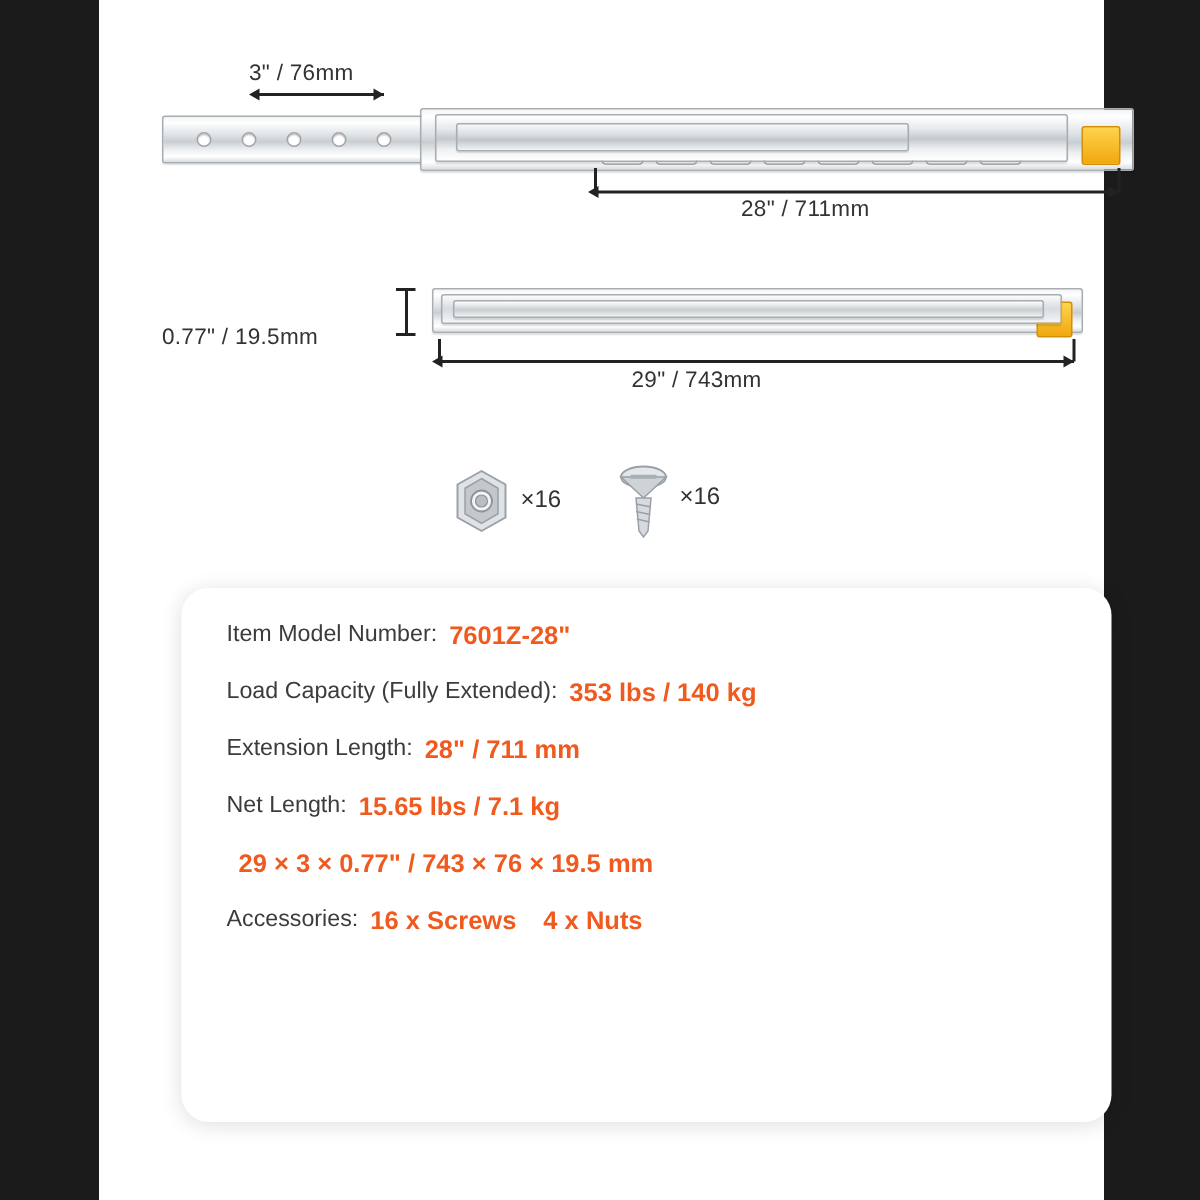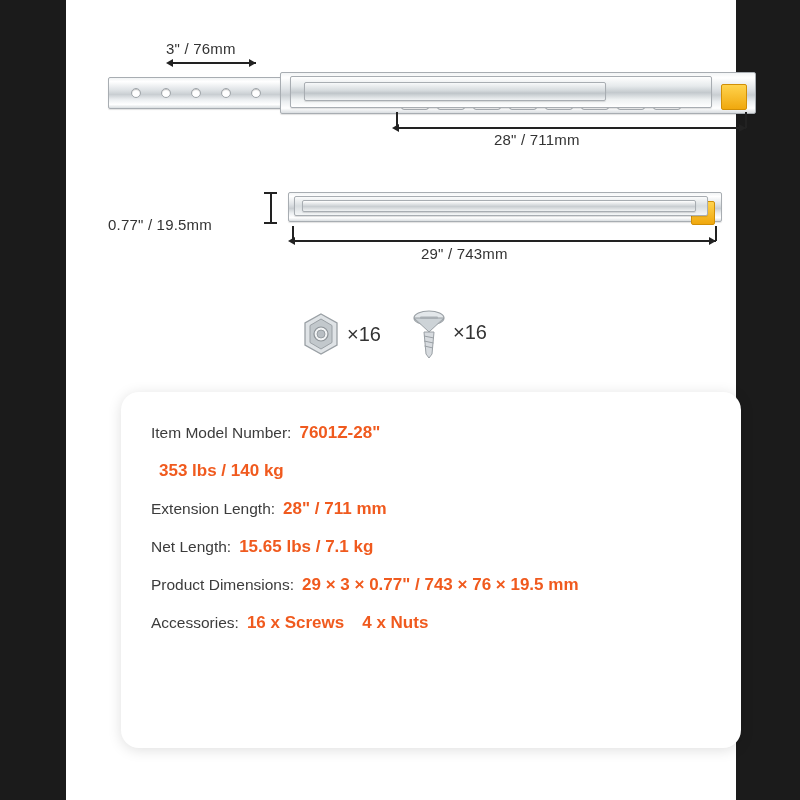--- a/index.html
+++ b/index.html
@@ -163,21 +163,21 @@
     width: 100%;
     height: 70px;
   }
   .hw-item {
     position: absolute;
     display: flex;
     align-items: center;
     gap: 6px;
   }
   .hw-count {
-    font-size: 20px;
+    font-size: 16px;
     color: #333333;
   }
   .nut {
     width: 40px; height: 44px;
     position: relative;
   }
   .screw {
     width: 36px; height: 48px;
     position: relative;
   }
@@ -190,21 +190,21 @@
     width: 620px;
     height: 356px;
     background: #ffffff;
     border-radius: 18px;
     box-shadow: 0 2px 14px rgba(0,0,0,0.13);
     padding: 22px 0 0 0;
     box-sizing: border-box;
   }
   .spec-row {
     display: flex;
-    align-items: center;
+    align-items: flex-start;
     padding: 0 0 0 30px;
     height: 38px;
   }
   .spec-label {
     font-size: 15.5px;
     color: #3c3c3c;
     white-space: nowrap;
   }
   .spec-value {
     font-size: 17px;
@@ -337,36 +337,36 @@
 
   <div class="spec-card">
 
     <div class="spec-row">
       <span class="spec-label">Item Model Number:</span>
       <span class="spec-value">7601Z-28"</span>
     </div>
 
 
     <div class="spec-row">
+      <span class="spec-label">Load Capacity (Fully Extended):</span>
       <span class="spec-value">353 lbs / 140 kg</span>
     </div>
 
 
     <div class="spec-row">
       <span class="spec-label">Extension Length:</span>
       <span class="spec-value">28" / 711 mm</span>
     </div>
 
     <div class="spec-row">
       <span class="spec-label">Net Length:</span>
       <span class="spec-value">15.65 lbs / 7.1 kg</span>
     </div>
 
     <div class="spec-row">
-      <span class="spec-label">Product Dimensions:</span>
       <span class="spec-value">29 × 3 × 0.77" / 743 × 76 × 19.5 mm</span>
     </div>
 
     <div class="spec-row">
       <span class="spec-label">Accessories:</span>
       <span class="spec-value">16 x Screws</span>
       <span class="spec-value second">4 x Nuts</span>
     </div>
 
   </div>

